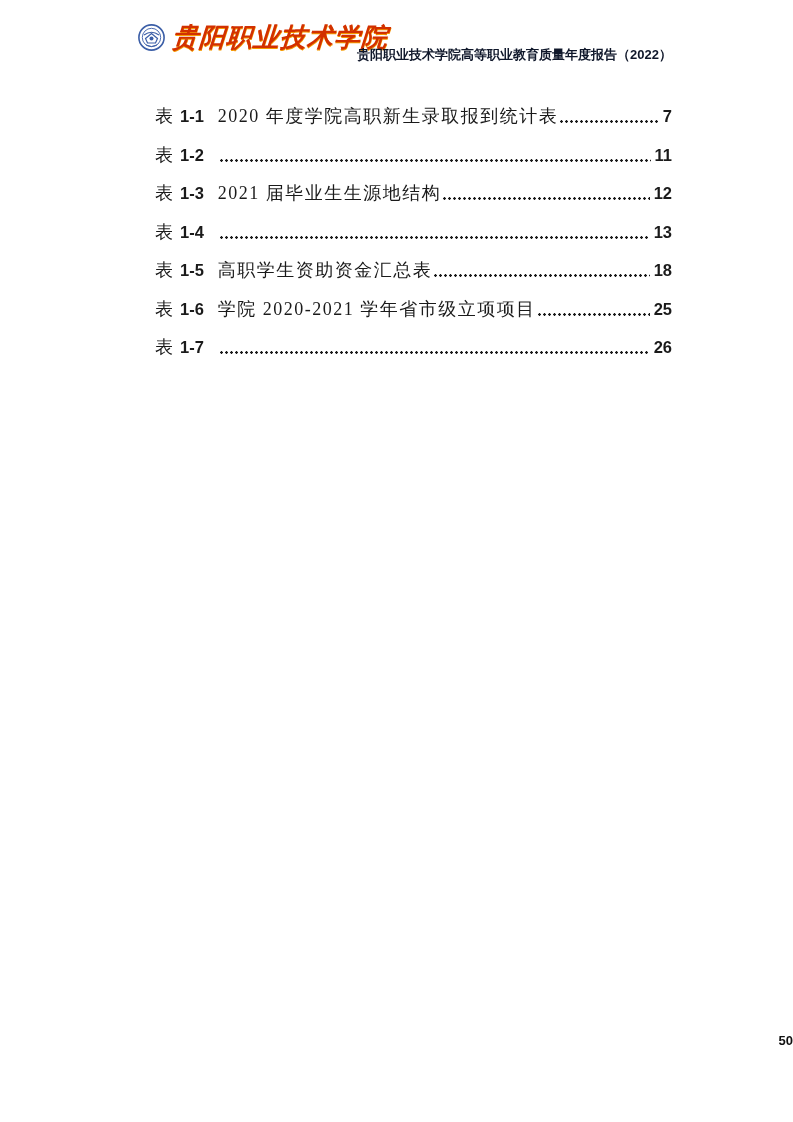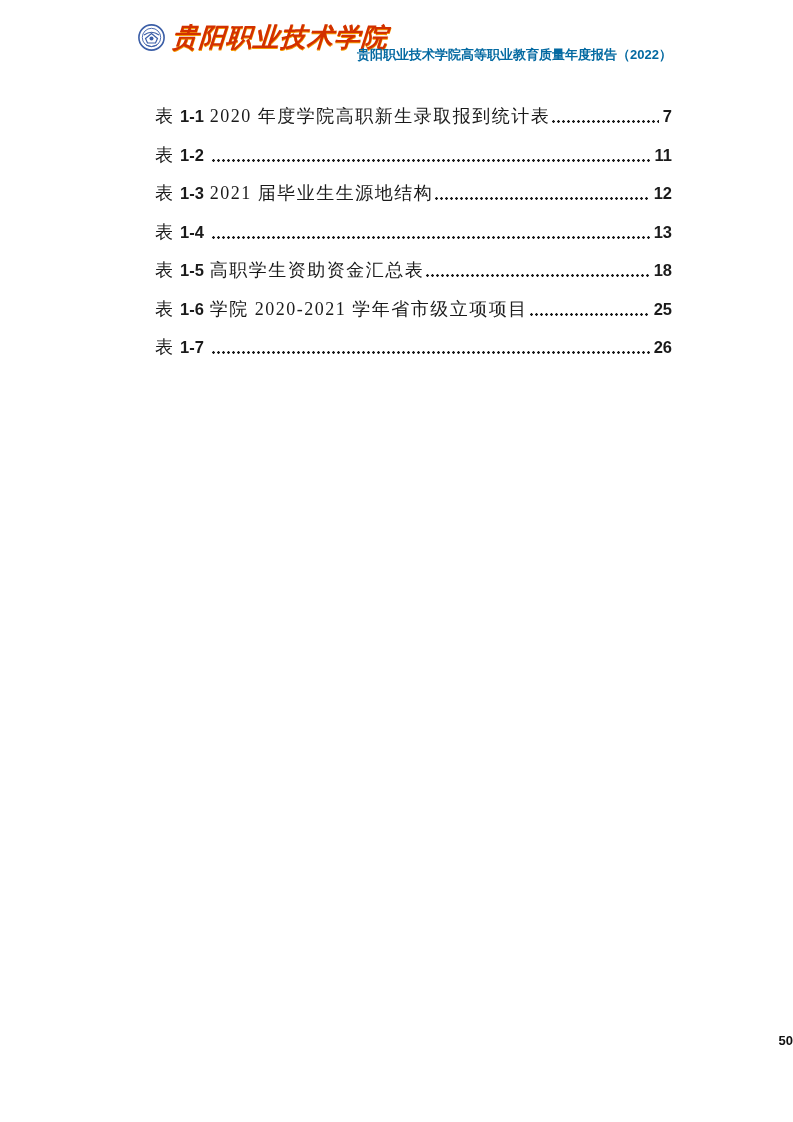--- a/index.html
+++ b/index.html
@@ -40,21 +40,21 @@
     white-space: nowrap;
     transform: skewX(-4deg);
   }
   .header-title {
     position: absolute;
     top: 46px;
     right: 121px;
     font-family: "Liberation Sans", "DejaVu Sans", sans-serif;
     font-size: 13px;
     font-weight: bold;
-    color: #0369a1;
+    color: #0f172a;
     letter-spacing: 0px;
     white-space: nowrap;
   }
 
   
   .toc {
     position: absolute;
     left: 155px;
     right: 121px;
     top: 104px;
@@ -70,21 +70,21 @@
   }
   .toc-prefix {
     letter-spacing: 2px;
     margin-right: 5px;
     white-space: nowrap;
   }
   .toc-number {
     font-family: "Liberation Sans", "DejaVu Sans", sans-serif;
     font-size: 16.5px;
     font-weight: bold;
-    margin-right: 6px;
+    margin-right: 14px;
     white-space: nowrap;
   }
   .toc-title {
     letter-spacing: 1.5px;
     white-space: nowrap;
   }
   .toc-leader {
     flex: 1 1 auto;
     align-self: flex-end;
     height: 5px;

